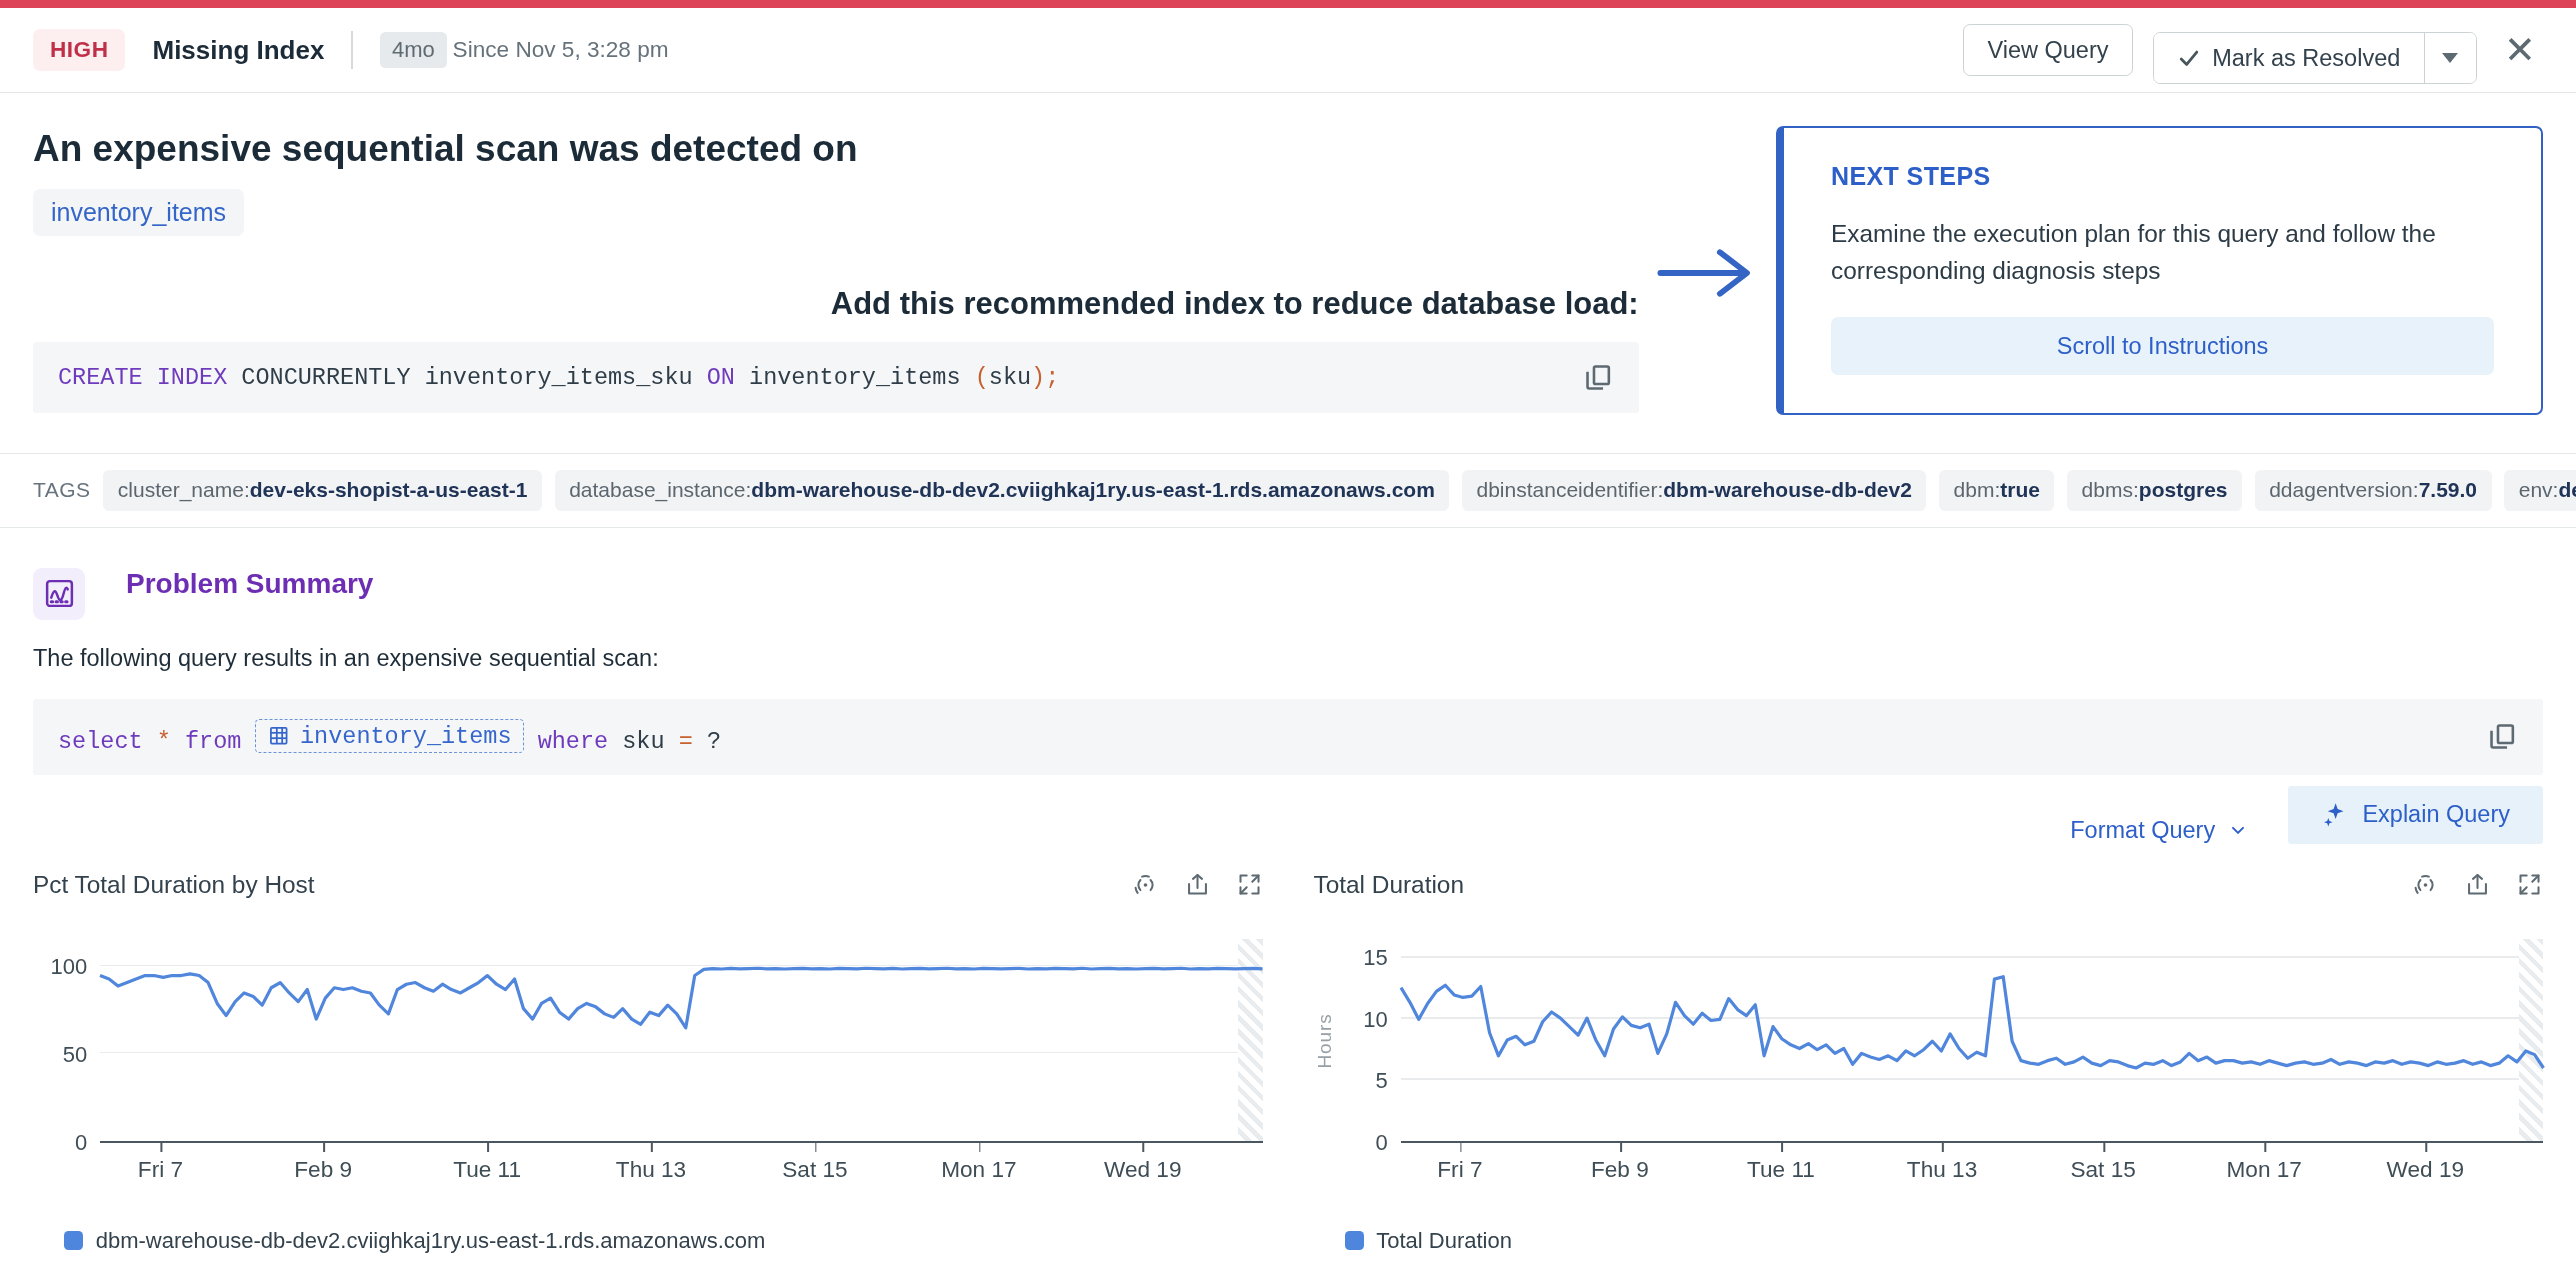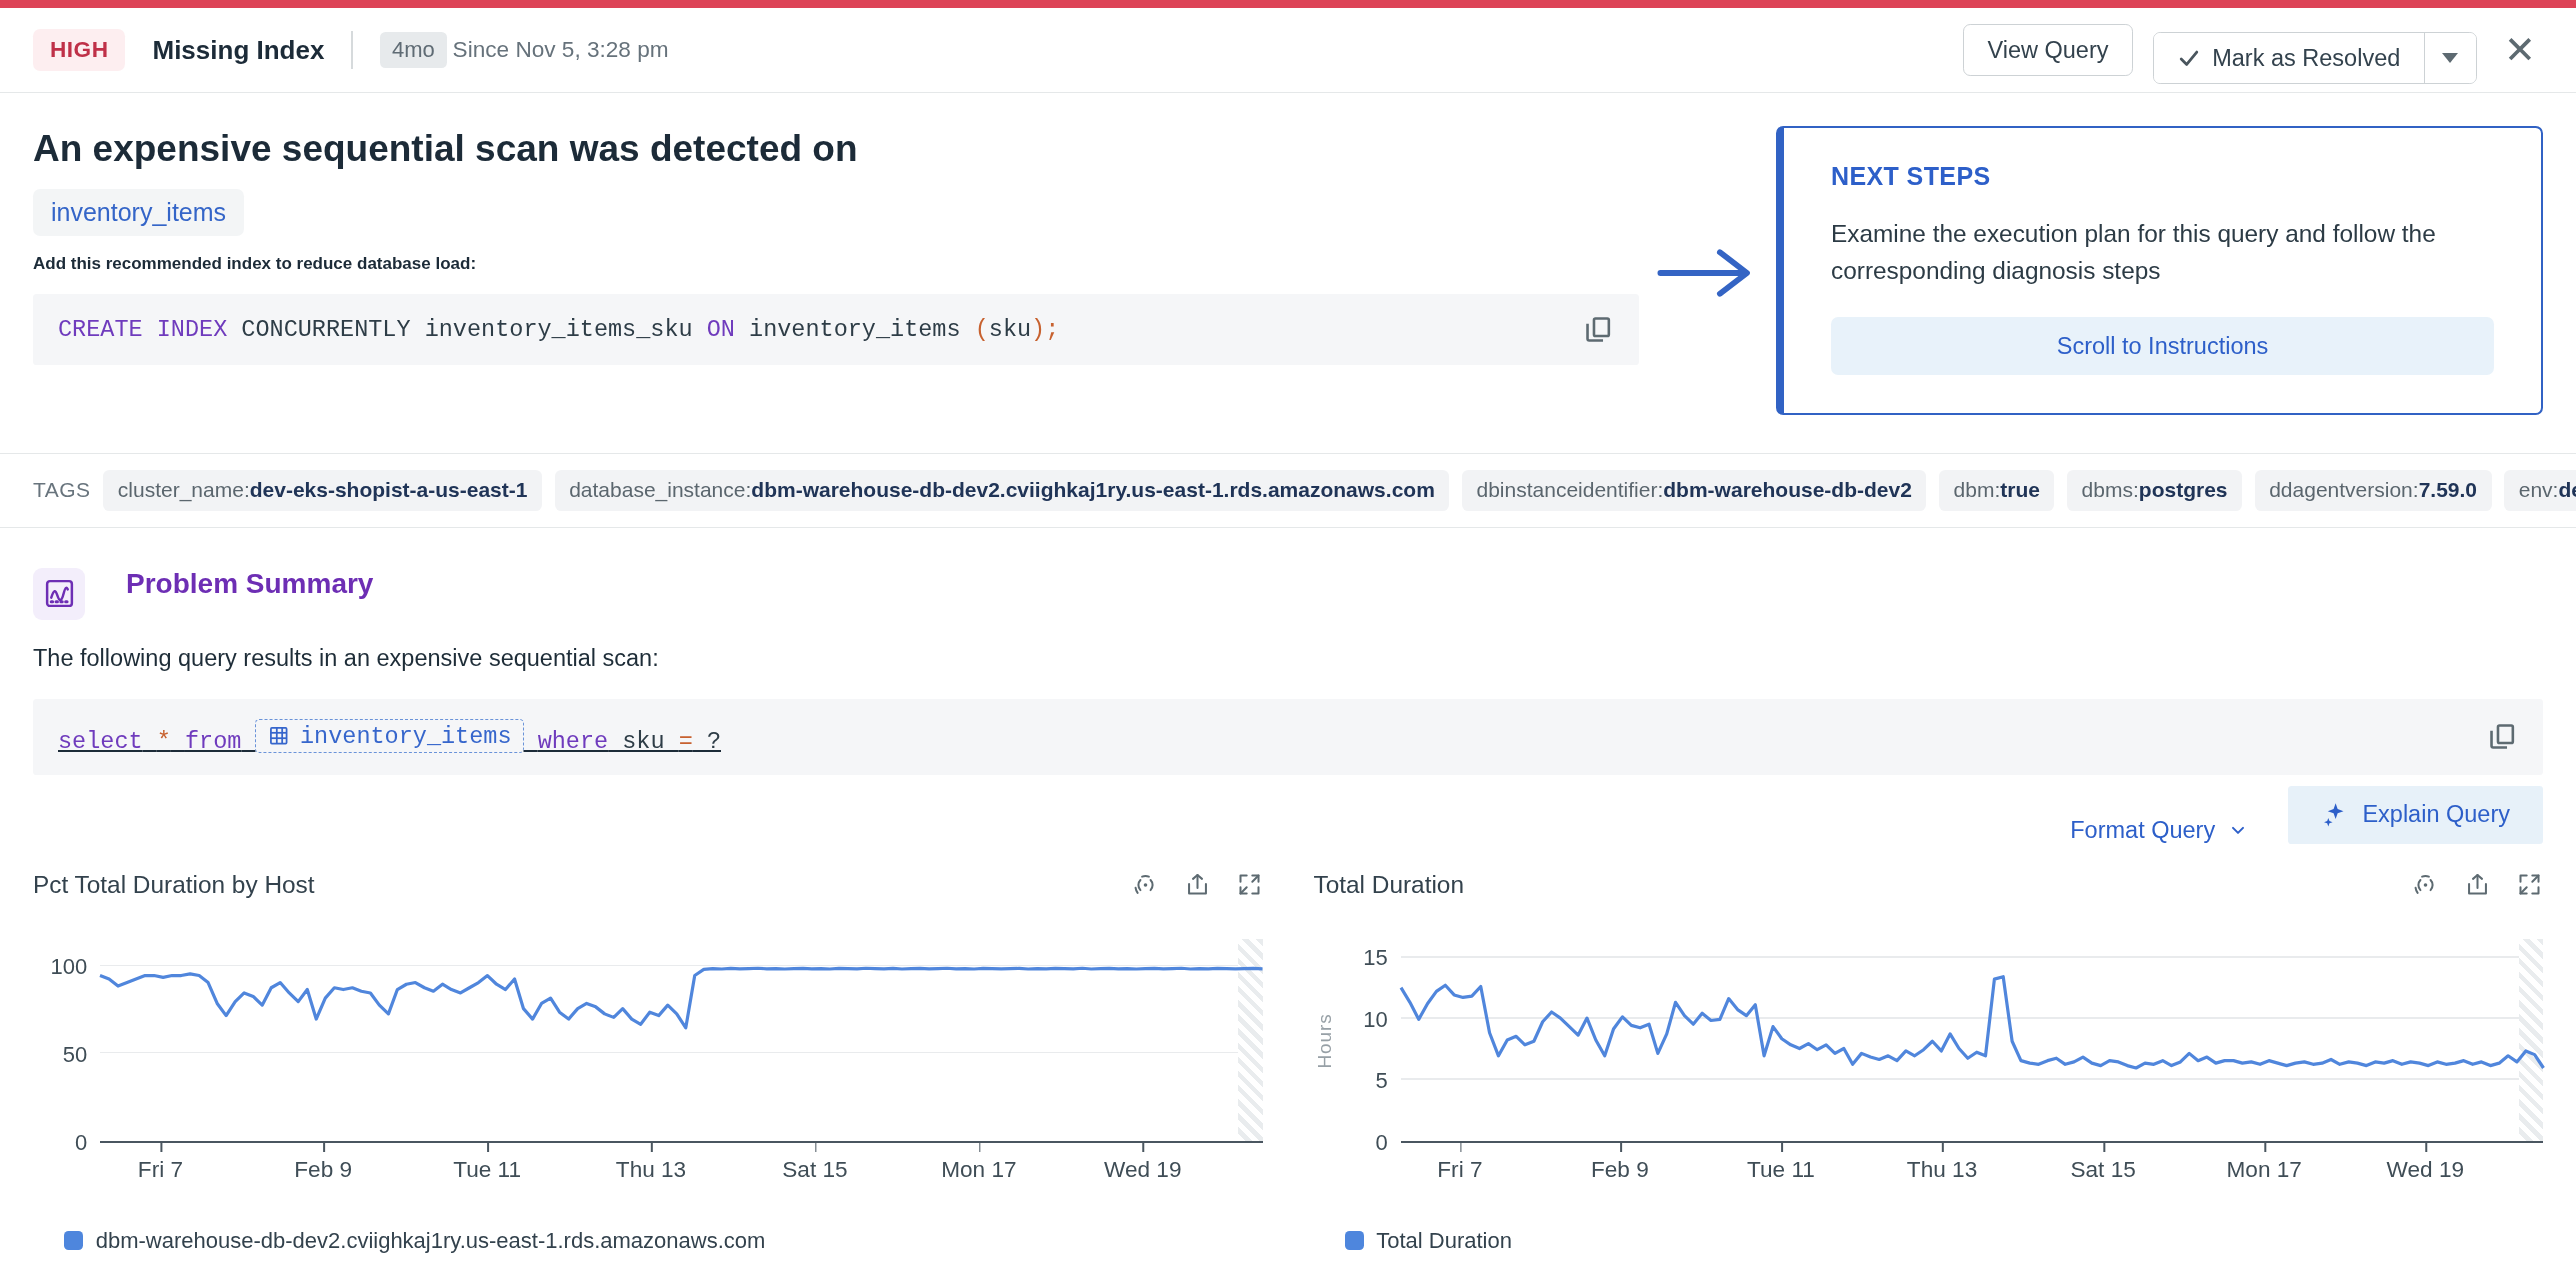--- a/index.html
+++ b/index.html
@@ -21,21 +21,21 @@
   .split-main { display:flex; align-items:center; gap:12.7px; padding:11.8px 23.5px; font-size:23.5px; color:#33424d; cursor:pointer; background:#fff; }
   .split-caret { display:flex; align-items:center; justify-content:center; width:52px; border-left:1.8px solid #cdd2d5; background:#fff; cursor:pointer; }
   .caret-down { width:0; height:0; border-left:8.1px solid transparent; border-right:8.1px solid transparent; border-top:10px solid #5d6a71; }
   .close-x { font-size:38px; color:#5d6a71; line-height:1; padding:0 7.2px; cursor:pointer; font-weight:400; }
 
   
   .hero { display:flex; padding:33px 33px 0 33px; }
   .hero-left { flex:1; min-width:0; margin-right:16.3px; }
   .hero-h1 { font-size:37px; font-weight:700; color:#1c2b38; line-height:1.25; }
   .table-chip-lg { display:inline-block; margin-top:16.3px; background:#f3f5f6; border-radius:7.2px; padding:9px 18px; color:#3465c8; font-size:25px; }
-  .rec-label { margin-top:18px; font-size:17px; font-weight:700; color:#1c2b38; }
+  .rec-label { margin-top:50px; font-size:31px; font-weight:700; color:#1c2b38;text-align:right; }
   .codeblock { margin-top:20px; background:#f5f6f8; border-radius:3.6px; padding:20px 25px; display:flex; align-items:center; justify-content:space-between; }
   .code-line { font-family:"Liberation Mono","DejaVu Sans Mono",monospace; font-size:23.5px; color:#2e3d47; white-space:nowrap; }
   .tok-kw { color:#6f3bbd; }
   .tok-or { color:#c7612f; }
   .tok-pl { color:#2e3d47; }
   .copy-btn { background:none; border:none; cursor:pointer; display:flex; padding:0; }
   .copy-btn svg { width:31px; height:31px; stroke:#5d6a71; fill:none; stroke-width:2; }
   .tok-chip { display:inline-flex; align-items:center; gap:9px; border:1.8px dashed #6a93d9; border-radius:4.5px; padding:2.7px 11px; color:#3666cc; }
   .tok-chip svg { width:23.5px; height:23.5px; stroke:#3666cc; fill:none; stroke-width:1.8; }
 
@@ -175,21 +175,21 @@
       <span class="sec-icon purple">
         <svg viewBox="0 0 24 24" style="stroke:#6d2eb4;fill:none;stroke-width:1.8;stroke-linecap:round;stroke-linejoin:round">
           <rect x="3" y="3" width="18" height="18" rx="2"></rect>
           <path d="M6 15c2-6 3-6 4.5-1.5S13.5 18 15 12s2.5-4 3-3"></path>
           <path d="M6 18h1M9.5 18h1M13 18h1M16.5 18h1" stroke-width="2.2"></path>
         </svg>
       </span>
       <span class="sec-title-purple">Problem Summary</span>
     </div>
     <div class="sec-desc">The following query results in an expensive sequential scan:</div>
-    <div class="codeblock" style="margin-top:27px;text-decoration:underline;">
+    <div class="codeblock" style="margin-top:27px;">
       <div class="code-line"><span class="tok-kw">select</span><span class="tok-pl"> </span><span class="tok-or">*</span><span class="tok-pl"> </span><span class="tok-kw">from</span><span class="tok-pl"> </span><span class="tok-chip">
             <svg viewBox="0 0 24 24">
               <rect x="4" y="4" width="16" height="16" rx="1"></rect>
               <line x1="4" y1="9" x2="20" y2="9"></line>
               <line x1="4" y1="14.5" x2="20" y2="14.5"></line>
               <line x1="10" y1="4" x2="10" y2="20"></line>
               <line x1="15.5" y1="4" x2="15.5" y2="20"></line>
             </svg>
             <span>inventory_items</span>
           </span><span class="tok-pl"> </span><span class="tok-kw">where</span><span class="tok-pl"> sku </span><span class="tok-or">=</span><span class="tok-pl"> ?</span></div>

